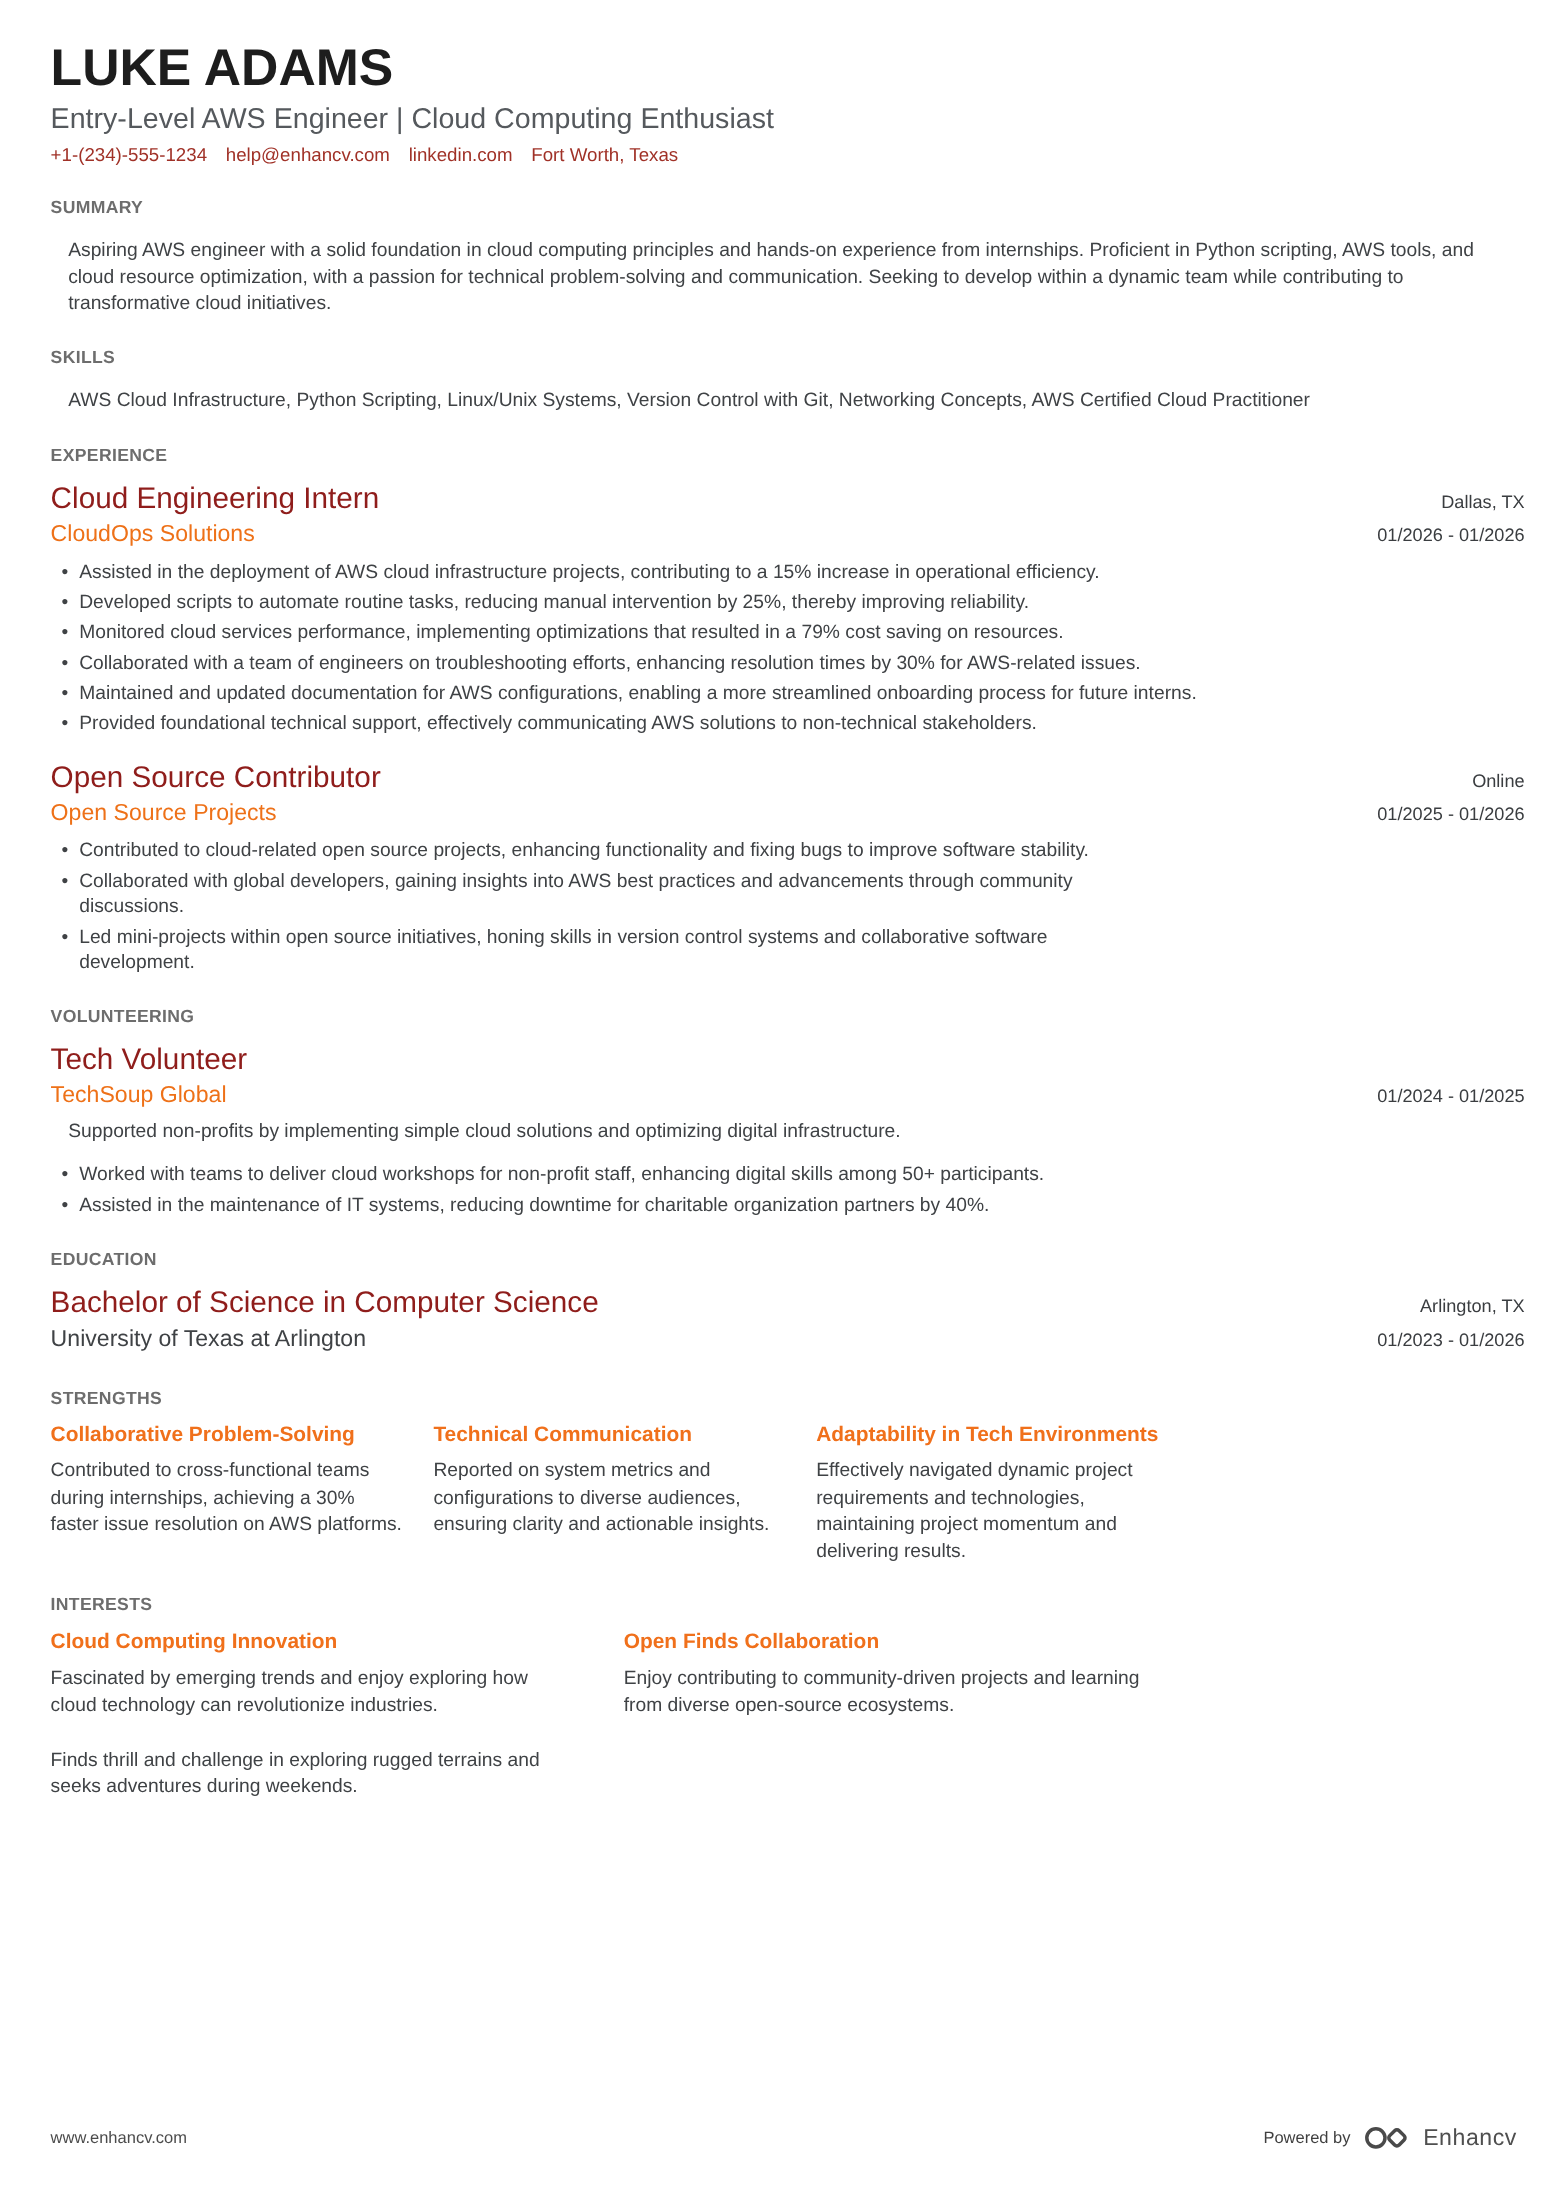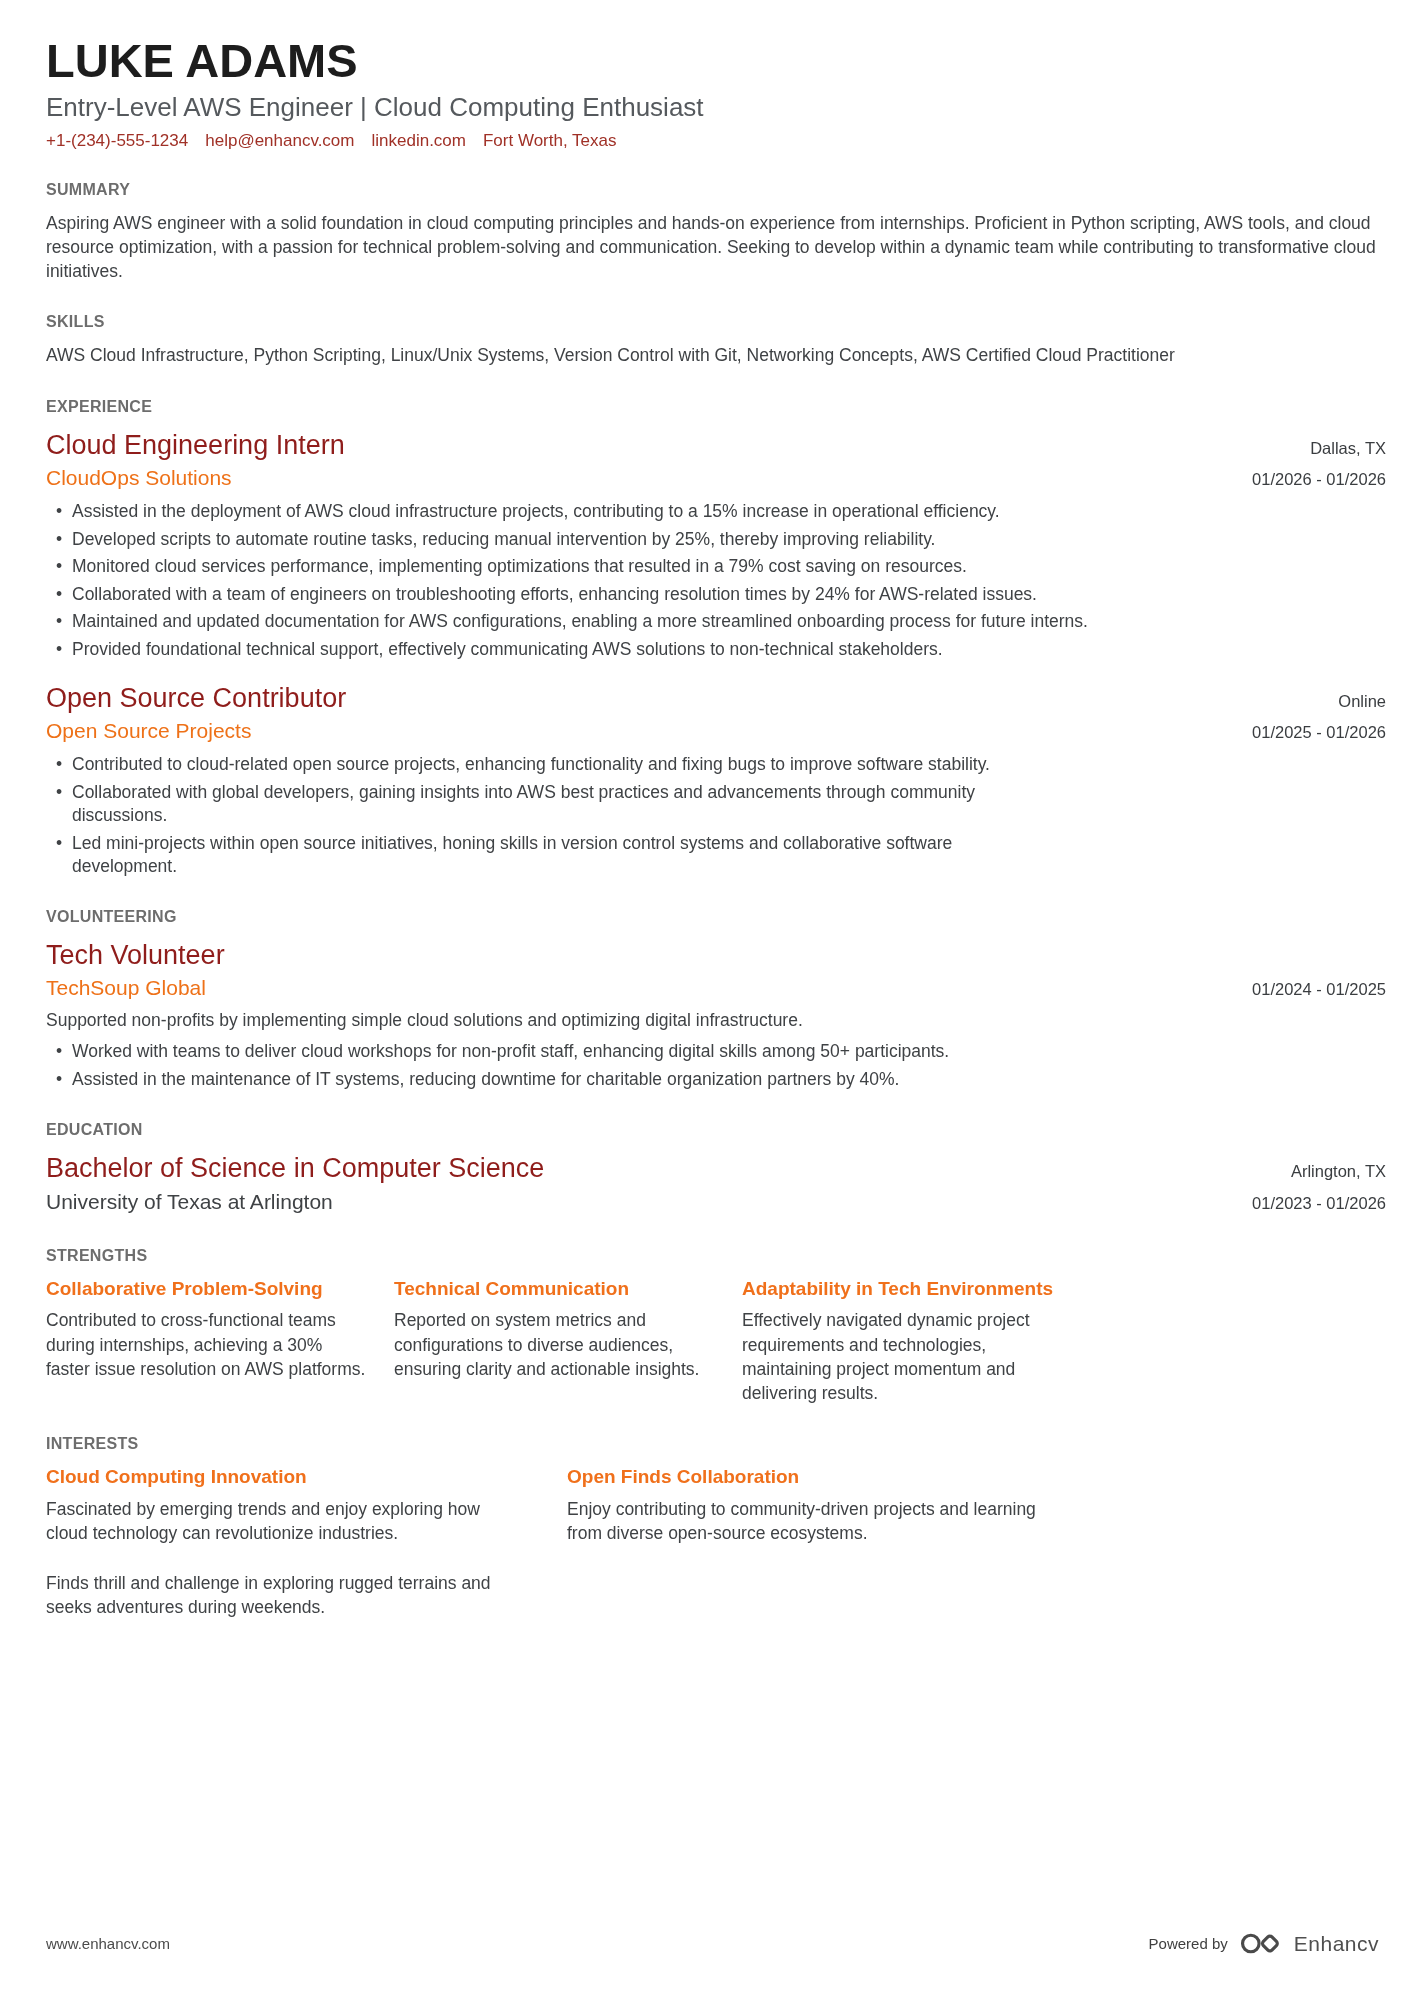--- a/index.html
+++ b/index.html
@@ -47,21 +47,21 @@
   .sec-h {
     font-size: 16px;
     font-weight: 700;
     color: #6d6d6d;
     letter-spacing: .3px;
     margin: 30px 0 12px 0;
   }
   .body-text {
     font-size: 17.5px;
     line-height: 1.38;
-    margin: 0;
+    margin: 16px;
     color: #3f4245;
   }
 
   
   .entry { margin-bottom: 20px; }
   .entry-row {
     display: flex;
     justify-content: space-between;
     align-items: baseline;
   }
@@ -181,21 +181,21 @@
         <span class="meta">Dallas, TX</span>
       </div>
       <div class="entry-row">
         <h3 class="company">CloudOps Solutions</h3>
         <span class="meta">01/2026 - 01/2026</span>
       </div>
       <ul class="bullets">
         <li>Assisted in the deployment of AWS cloud infrastructure projects, contributing to a 15% increase in operational efficiency.</li>
         <li>Developed scripts to automate routine tasks, reducing manual intervention by 25%, thereby improving reliability.</li>
         <li>Monitored cloud services performance, implementing optimizations that resulted in a 79% cost saving on resources.</li>
-        <li>Collaborated with a team of engineers on troubleshooting efforts, enhancing resolution times by 24% for AWS-related issues.</li>
+        <li>Collaborated with a team of engineers on troubleshooting efforts, enhancing resolution times by 30% for AWS-related issues.</li>
         <li style="max-width:1030px;">Maintained and updated documentation for AWS configurations, enabling a more streamlined onboarding process for future interns.</li>
         <li>Provided foundational technical support, effectively communicating AWS solutions to non-technical stakeholders.</li>
       </ul>
     </div>
 
     <div class="entry">
       <div class="entry-row">
         <h2 class="job-title">Open Source Contributor</h2>
         <span class="meta">Online</span>
       </div>

